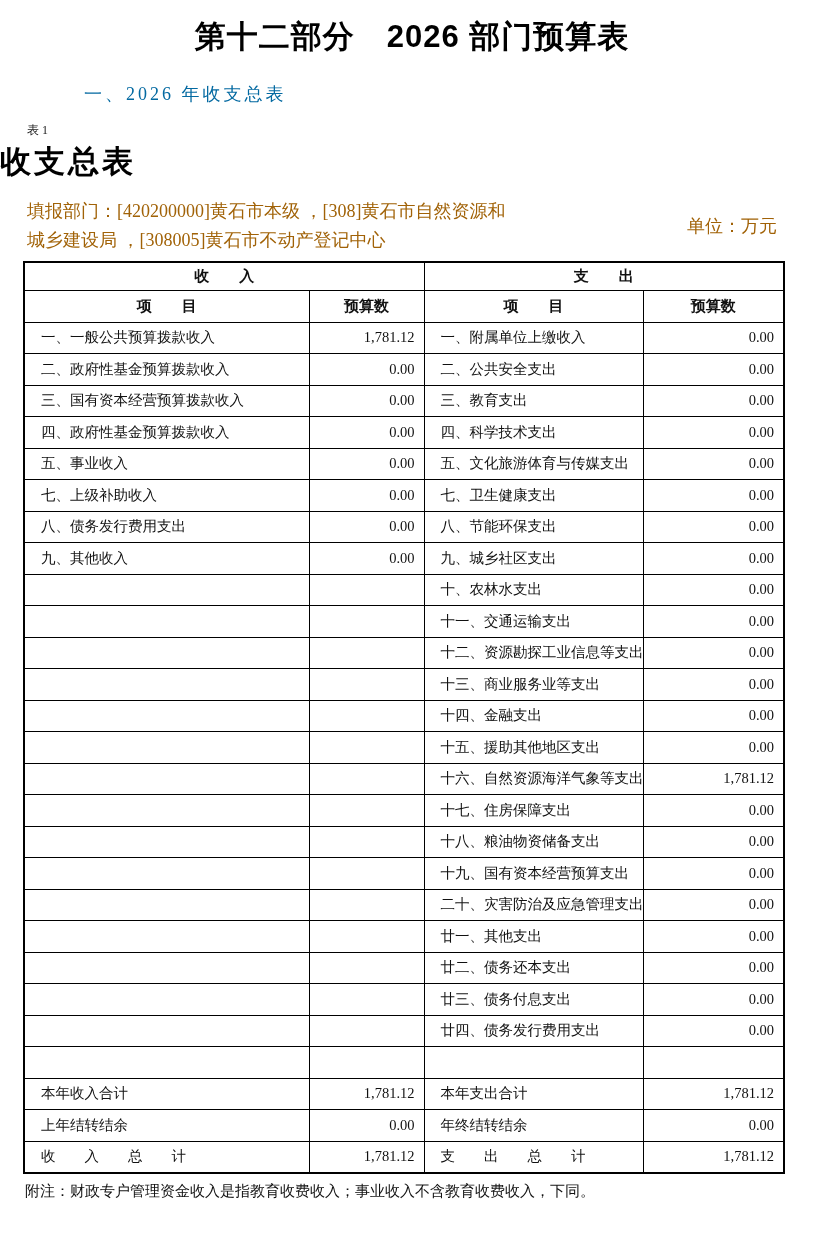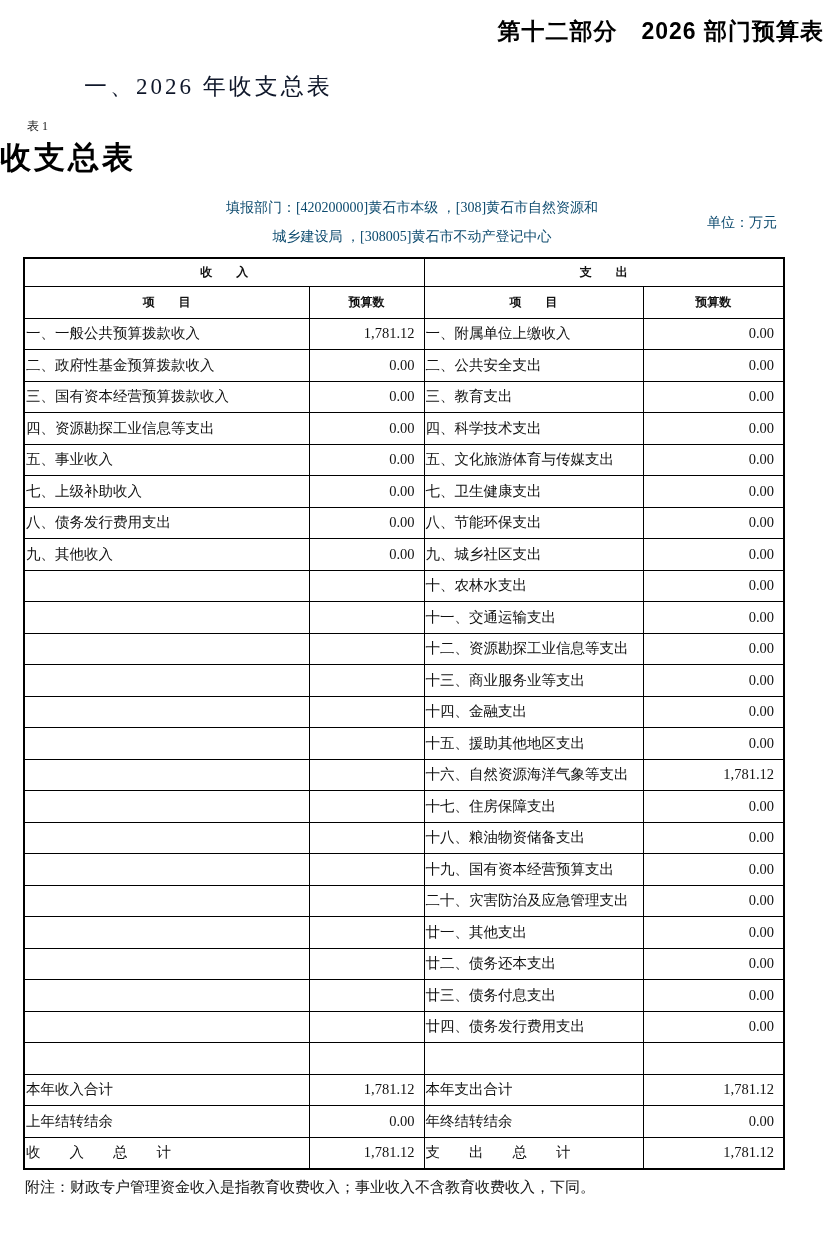--- a/index.html
+++ b/index.html
@@ -5,53 +5,52 @@
   * { margin: 0; padding: 0; box-sizing: border-box; }
   html, body { background: #ffffff; }
   body {
     width: 824px; height: 1250px;
     font-family: "Liberation Serif", "DejaVu Serif", serif;
     color: #111111;
     overflow: hidden;
   }
   .page-title {
     margin-top: 16px;
-    text-align: right;
+    text-align: center;
     font-family: "Liberation Sans", "DejaVu Sans", sans-serif;
     font-weight: bold;
-    font-size: 23px;
+    font-size: 31px;
     letter-spacing: 1px;
     color: #000;
   }
   .subtitle {
     margin: 24px 0 16px 84px;
-    font-size: 23px;
+    font-size: 18px;
     letter-spacing: 3px;
-    color: #0f172a;
+    color: #0369a1;
   }
   .table-label {
     margin: 12px 0 0 27px;
     font-size: 12px;
     color: #222;
   }
   .table-title {
     margin-top: 2px;
     font-family: "Liberation Sans", "DejaVu Sans", sans-serif;
     font-weight: bold;
     font-size: 31px;
     letter-spacing: 3px;
     color: #000;
   }
   .meta {
     position: relative;
     margin: 14px 27px 0 27px;
-    font-size: 14px;
+    font-size: 18px;
     line-height: 29px;
-    color: #0c4a6e;
-    text-align: center;
+    color: #a16207;
   }
   .meta .unit {
     position: absolute;
     right: 20px;
     top: 15px;
   }
   table.budget {
     margin: 6px 0 0 23px;
     width: 760px;
     border-collapse: collapse;
@@ -62,22 +61,22 @@
     border: 1px solid #000;
     font-size: 14.5px;
     font-weight: normal;
     color: #111;
     overflow: hidden;
     white-space: nowrap;
   }
   table.budget thead tr.sec-row { height: 28px; }
   table.budget thead tr.col-row { height: 32px; margin-left: 16px; }
   table.budget tbody tr { height: 31.5px; }
-  table.budget th { font-weight: bold; text-align: center; font-size: 12px; }
-  td.item { text-align: left; padding-left: 1px; }
+  table.budget th { font-weight: bold; text-align: center; font-size: 15px; }
+  td.item { text-align: left; padding-left: 16px; }
   td.value { text-align: right; padding-right: 9px; }
   .footnote {
     margin: 8px 0 16px 25px;
     font-size: 15px;
     color: #111;
   }
 </style>
 </head>
 <body>
 
@@ -127,21 +126,21 @@
         <td class="item">二、公共安全支出</td>
         <td class="value">0.00</td>
       </tr>
       <tr>
         <td class="item">三、国有资本经营预算拨款收入</td>
         <td class="value">0.00</td>
         <td class="item">三、教育支出</td>
         <td class="value">0.00</td>
       </tr>
       <tr>
-        <td class="item">四、资源勘探工业信息等支出</td>
+        <td class="item">四、政府性基金预算拨款收入</td>
         <td class="value">0.00</td>
         <td class="item">四、科学技术支出</td>
         <td class="value">0.00</td>
       </tr>
       <tr>
         <td class="item">五、事业收入</td>
         <td class="value">0.00</td>
         <td class="item">五、文化旅游体育与传媒支出</td>
         <td class="value">0.00</td>
       </tr>

